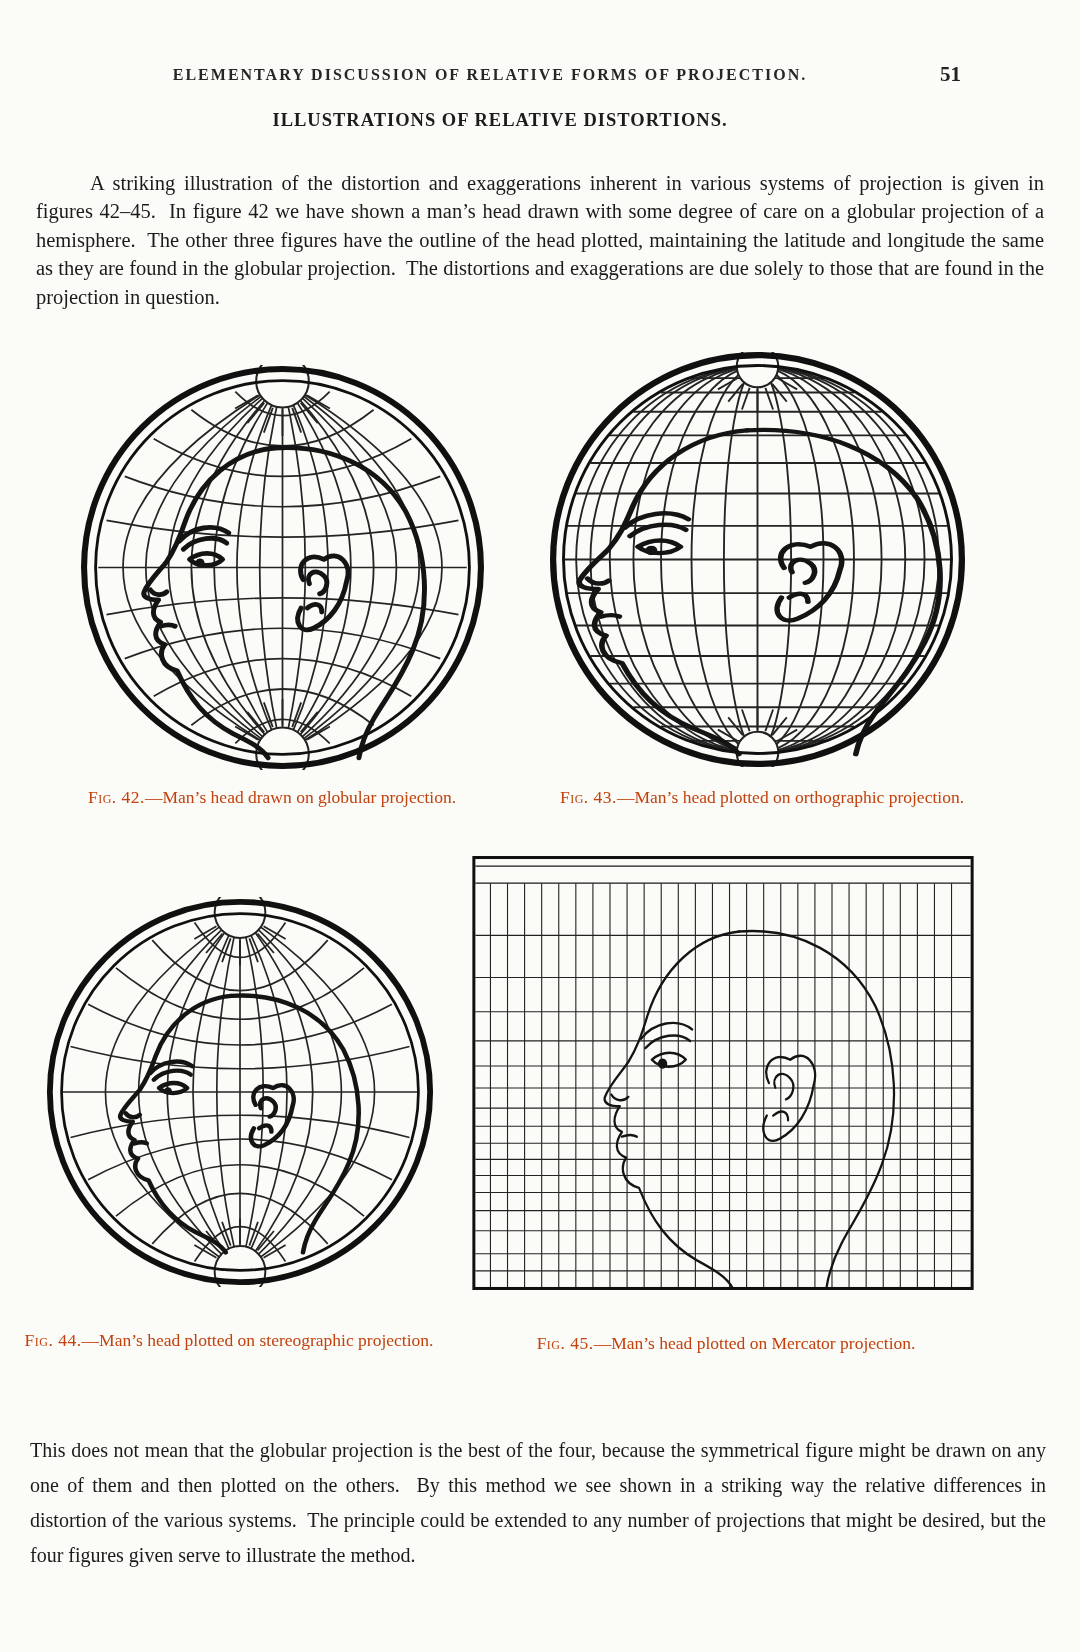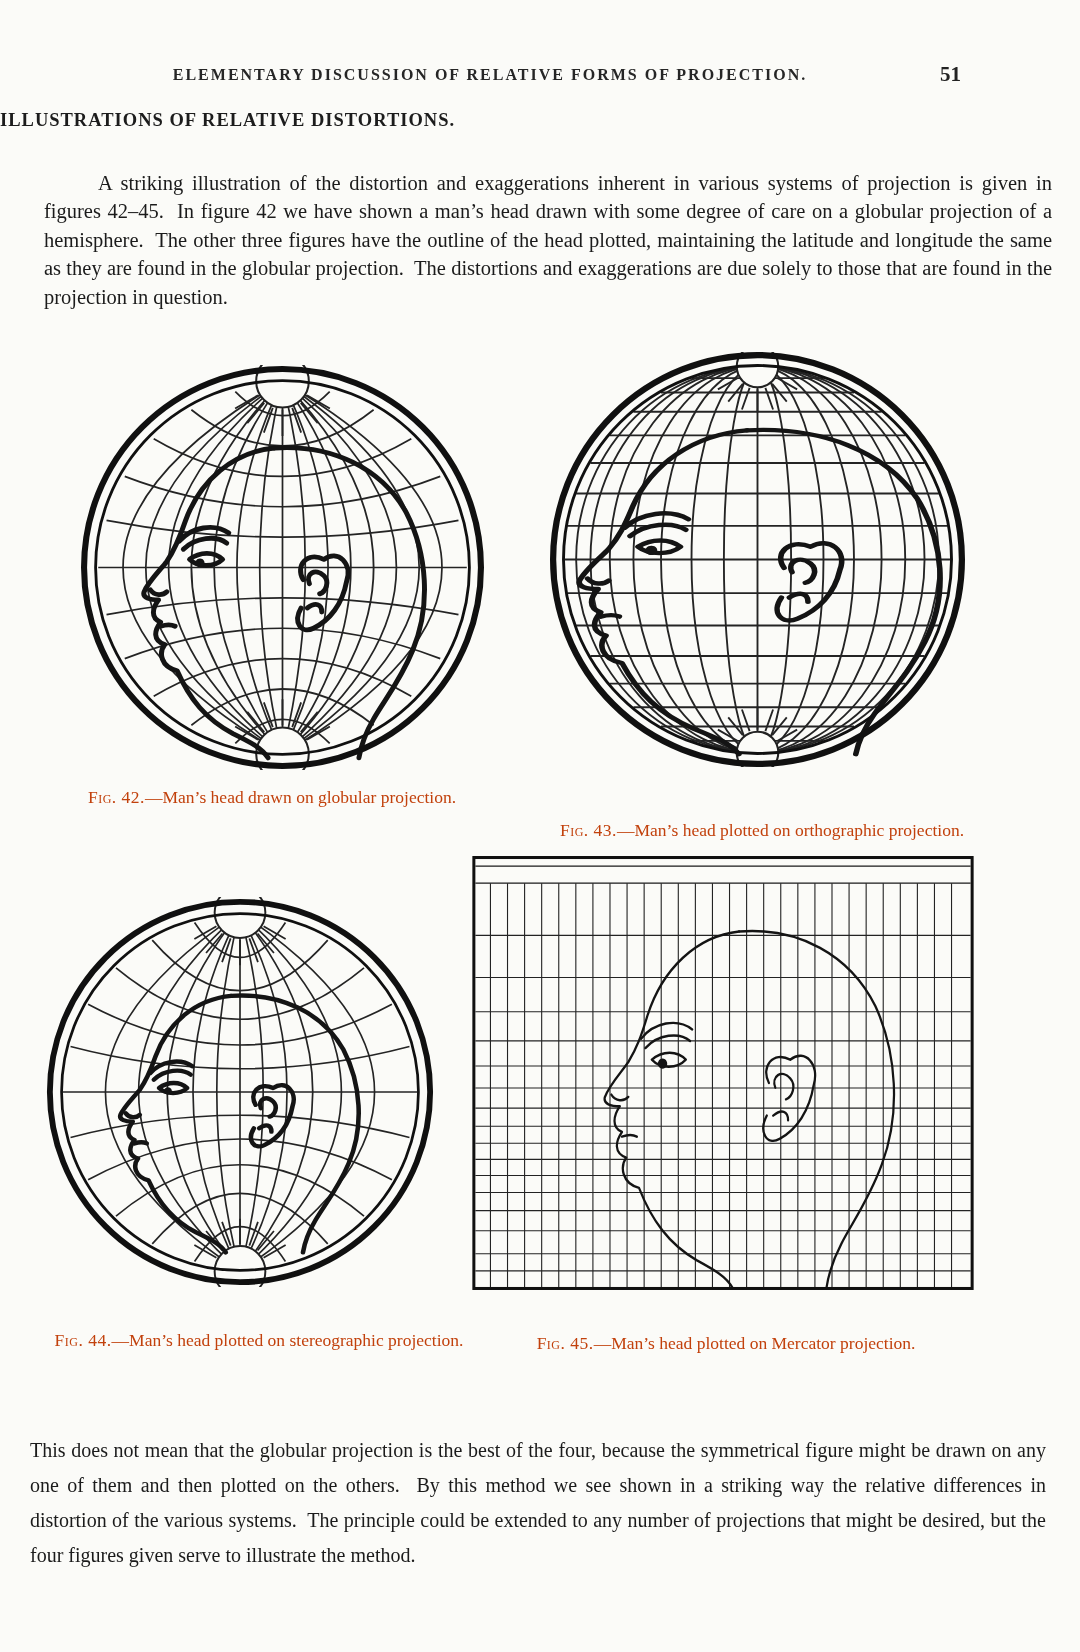--- a/index.html
+++ b/index.html
@@ -17,37 +17,38 @@
     text-align:center;
     font-size:16px;font-weight:700;letter-spacing:2px;
     color:#262626;
   }
   .page-number{
     top:62px;left:940px;width:60px;
     font-size:21px;font-weight:700;color:#222;
   }
   .section-title{
     top:110px;left:0;width:1000px;
+    text-align:center;
     font-size:18.5px;font-weight:700;letter-spacing:1px;
     color:#1c1c1c;
   }
   .body-text{
     font-size:20.5px;line-height:28.5px;
     text-align:justify;color:#1b1b1b;
     white-space:pre-wrap;
   }
-  .para1{top:148px;left:44px;width:1008px;text-indent:54px;}
+  .para1{top:148px;left:36px;width:1008px;text-indent:54px;}
   .para2{top:1413px;left:30px;width:1016px;font-size:20px;line-height:35px;}
   .figcap{
     font-size:17.5px;line-height:23px;text-align:center;color:#c2410c;
   }
   .figlabel{font-variant:small-caps;letter-spacing:0.5px;}
   .cap42{top:786px;left:58px;width:428px;}
-  .cap43{top:786px;left:533px;width:458px;margin-top:33px;}
-  .cap44{top:1329px;left:0px;width:458px;padding-left:30px;}
+  .cap43{top:786px;left:533px;width:458px;}
+  .cap44{top:1329px;left:0px;width:458px;}
   .cap45{top:1332px;left:487px;width:478px;}
   svg.fig{position:absolute;}
   .grid{stroke:#242424;stroke-width:0.85;fill:none;}
   .grid43{stroke:#242424;stroke-width:0.9;fill:none;}
   .rim-outer{stroke:#101010;stroke-width:3;fill:none;}
   .rim-inner{stroke:#101010;stroke-width:1.4;fill:none;}
   .cap-circle{fill:#fbfbf8;stroke:#222;stroke-width:1;}
   .fan{stroke:#242424;stroke-width:0.9;fill:none;}
   .mgrid{stroke:#232323;stroke-width:1.1;fill:none;}
   .mborder{stroke:#101010;stroke-width:3;fill:none;}

